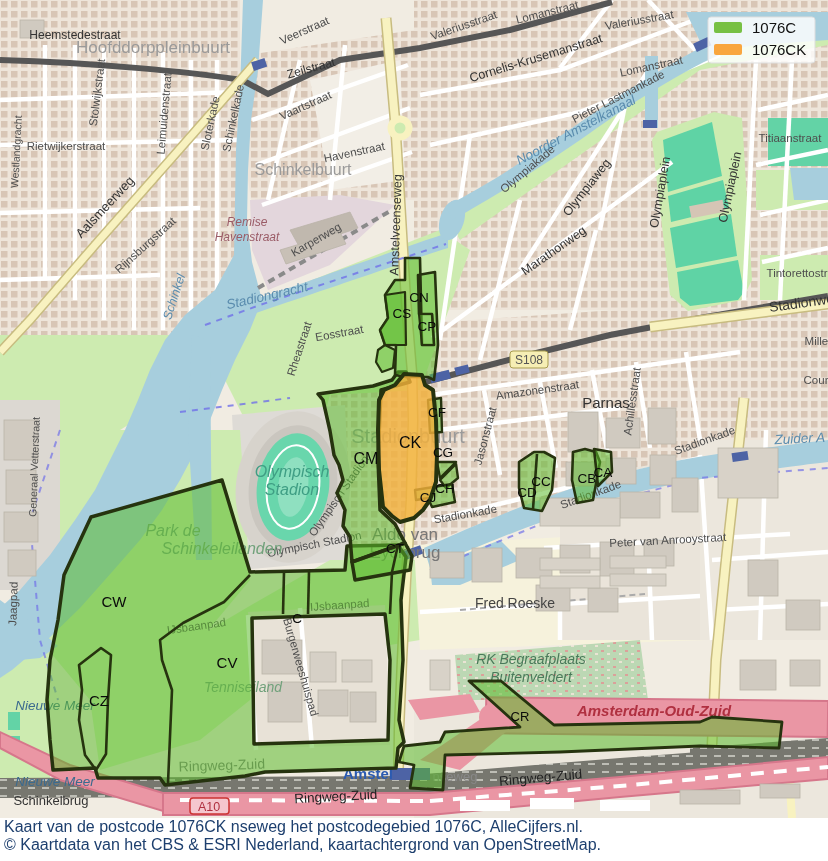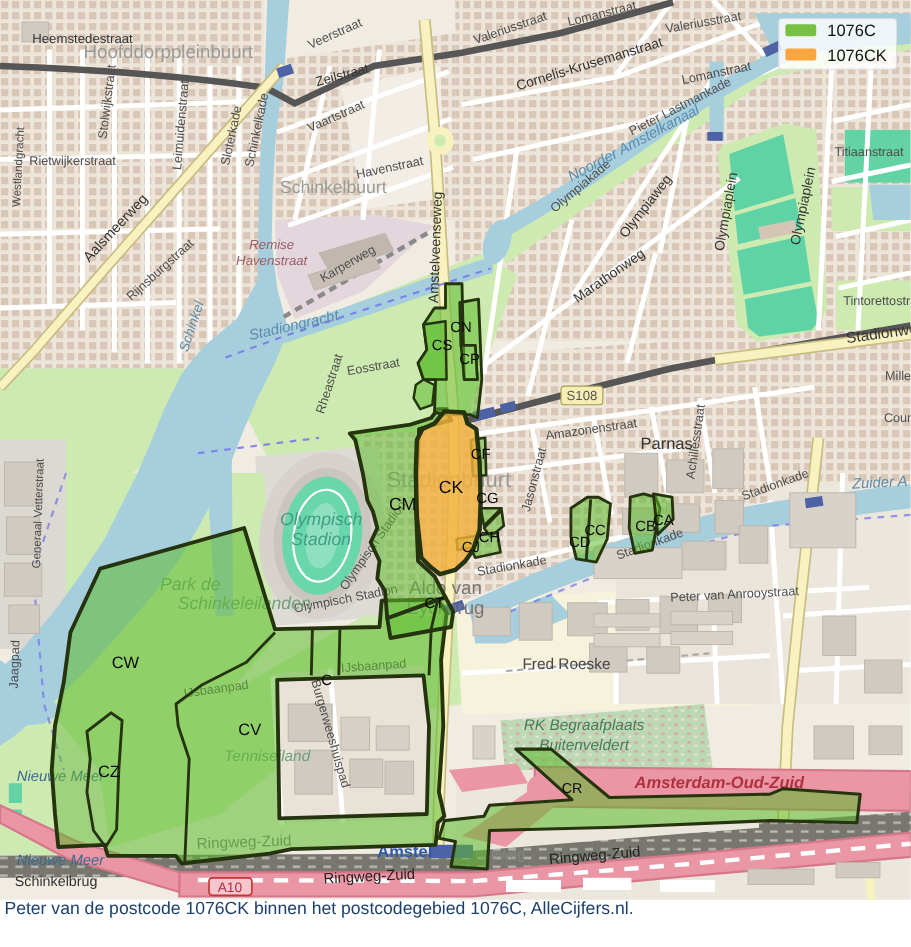--- a/index.html
+++ b/index.html
@@ -416,13 +416,14 @@
 </g>
 
 <g id="legend">
 <rect x="708" y="17" width="107" height="46" rx="3" fill="#ffffff" fill-opacity="0.82" stroke="#dddddd" stroke-width="1"></rect>
 <rect x="714" y="22" width="28" height="11" rx="2" fill="#77c043"></rect>
 <rect x="714" y="44" width="28" height="11" rx="2" fill="#f9a63e"></rect>
 <text x="752" y="33" font-size="15px" fill="#111" font-family="Liberation Sans, sans-serif">1076C</text>
 <text x="752" y="55" font-size="15px" fill="#111" font-family="Liberation Sans, sans-serif">1076CK</text>
 </g>
 </svg>
-<div class="cap" style="top:818px">Peter van de postcode 1076CK binnen het postcodegebied 1076C, AlleCijfers.nl.</div>
+<div class="cap" style="top:818px">Kaart van de postcode 1076CK nseweg het postcodegebied 1076C, AlleCijfers.nl.</div>
+<div class="cap" style="top:836px">© Kaartdata van het CBS &amp; ESRI Nederland, kaartachtergrond van OpenStreetMap.</div>
 </div>
 </body></html>

